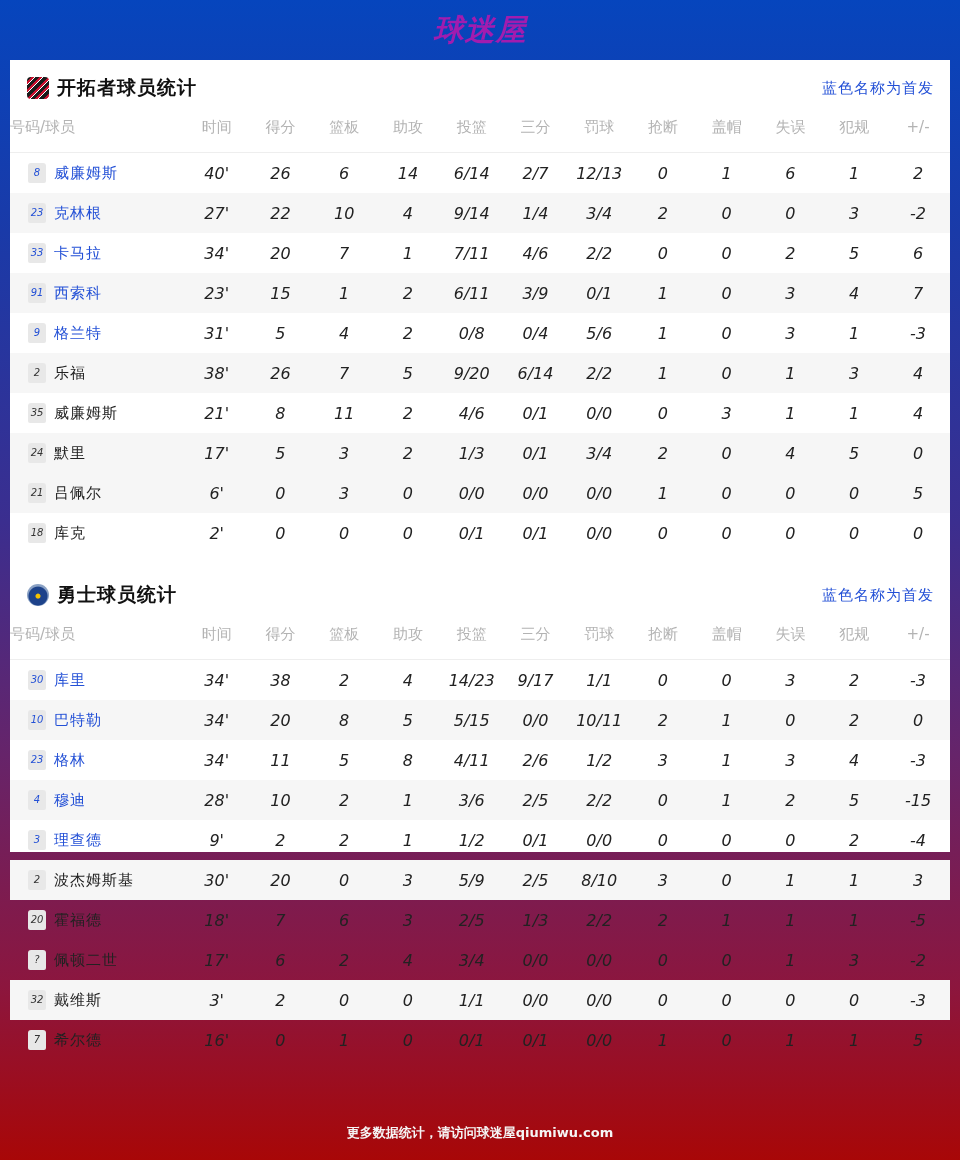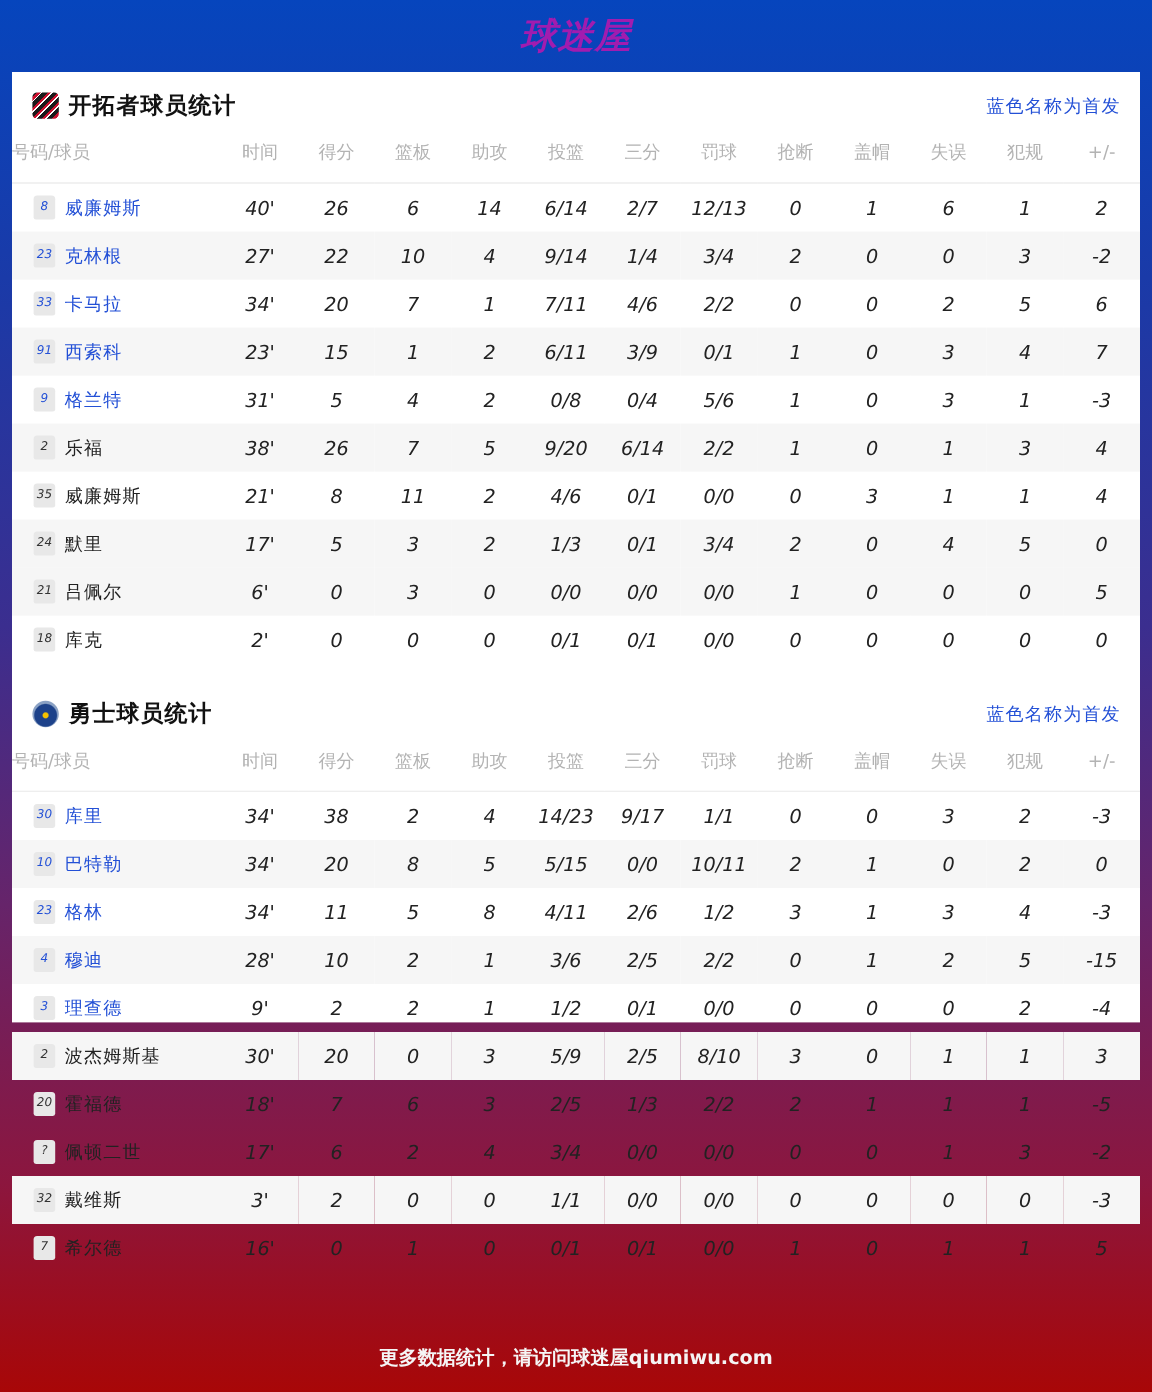--- a/index.html
+++ b/index.html
@@ -21,21 +21,21 @@
   th { height: 34px; color: #b3b3b3; font-weight: normal; font-size: 15px; text-align: center; padding: 0; vertical-align: top; padding-top: 2px; border-bottom: 1px solid #eeeeee; }
   th.col-player { text-align: left; }
   td { height: 40px; text-align: center; font-size: 16px; color: #222; font-style: italic; padding: 0; }
   tr.alt td { background: #f6f6f6; }
   td.col-player { text-align: left; padding-left: 18px; font-style: normal; }
   .num { display: inline-block; width: 18px; height: 20px; background: #e8e8e8; color: #333; font-size: 10px; font-style: italic; line-height: 20px; text-align: center; vertical-align: middle; margin-right: 8px; border-radius: 3px 3px 2px 2px; }
   .pname { font-size: 15px; color: #222; vertical-align: middle; letter-spacing: 1px; }
   tr.starter .pname { color: #2350d6; }
   tr.starter .num { color: #2350d6; }
   .gap { height: 14px; }
-  .footer { position: absolute; left: 0; top: 1120px; width: 960px; height: 25px; display: flex; align-items: center; justify-content: center; color: #f5f5f5; font-size: 16px; font-weight: bold; }
+  .footer { position: absolute; left: 0; top: 1120px; width: 960px; height: 25px; display: flex; align-items: center; justify-content: center; color: #f5f5f5; font-size: 13px; font-weight: bold; }
 </style>
 </head>
 <body>
 
 <div class="topbar">
   <span class="logo">球迷屋</span>
 </div>
 
 <div class="card" id="card">
     <div class="section-head">

